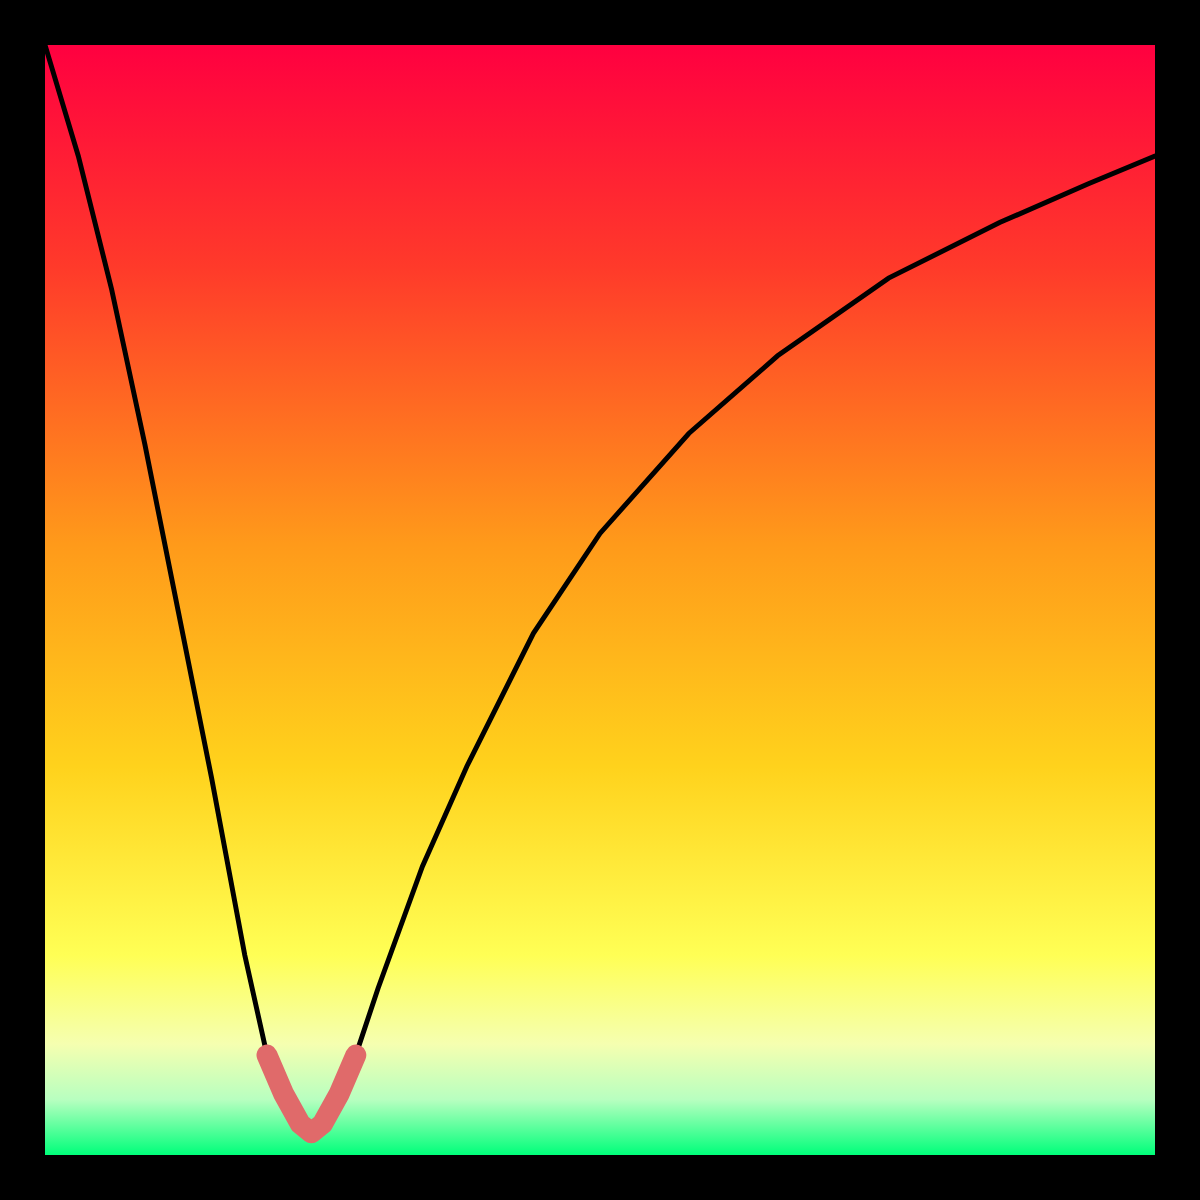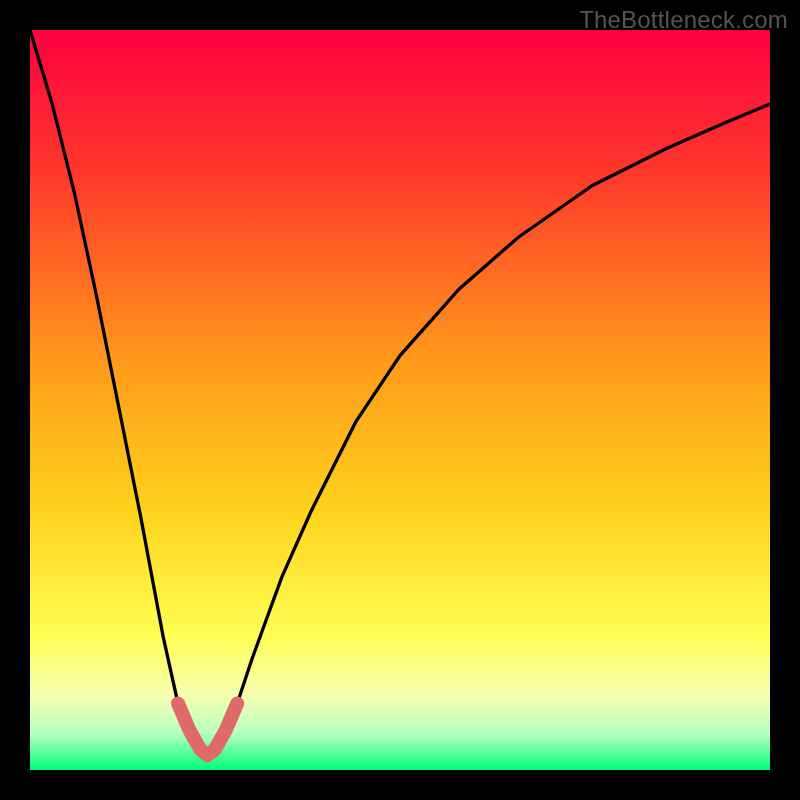--- a/index.html
+++ b/index.html
@@ -33,21 +33,20 @@
     left: 30px;
     top: 30px;
     width: 740px;
     height: 740px;
   }
 </style>
 </head>
 <body>
 <div class="frame">
 
-  <div class="watermark">TheBottleneck.com</div>
 
   <svg class="plot" viewBox="0 0 740 740" preserveAspectRatio="none">
     <defs>
       <linearGradient id="grad" x1="0" y1="0" x2="0" y2="1">
         <stop id="g0" offset="0%" stop-color="#ff0040"></stop>
         <stop id="g1" offset="20%" stop-color="#ff3a2a"></stop>
         <stop id="g2" offset="45%" stop-color="#ff9a1a"></stop>
         <stop id="g3" offset="65%" stop-color="#ffd21c"></stop>
         <stop id="g4" offset="82%" stop-color="#ffff55"></stop>
         <stop id="g5" offset="90%" stop-color="#f5ffb0"></stop>

